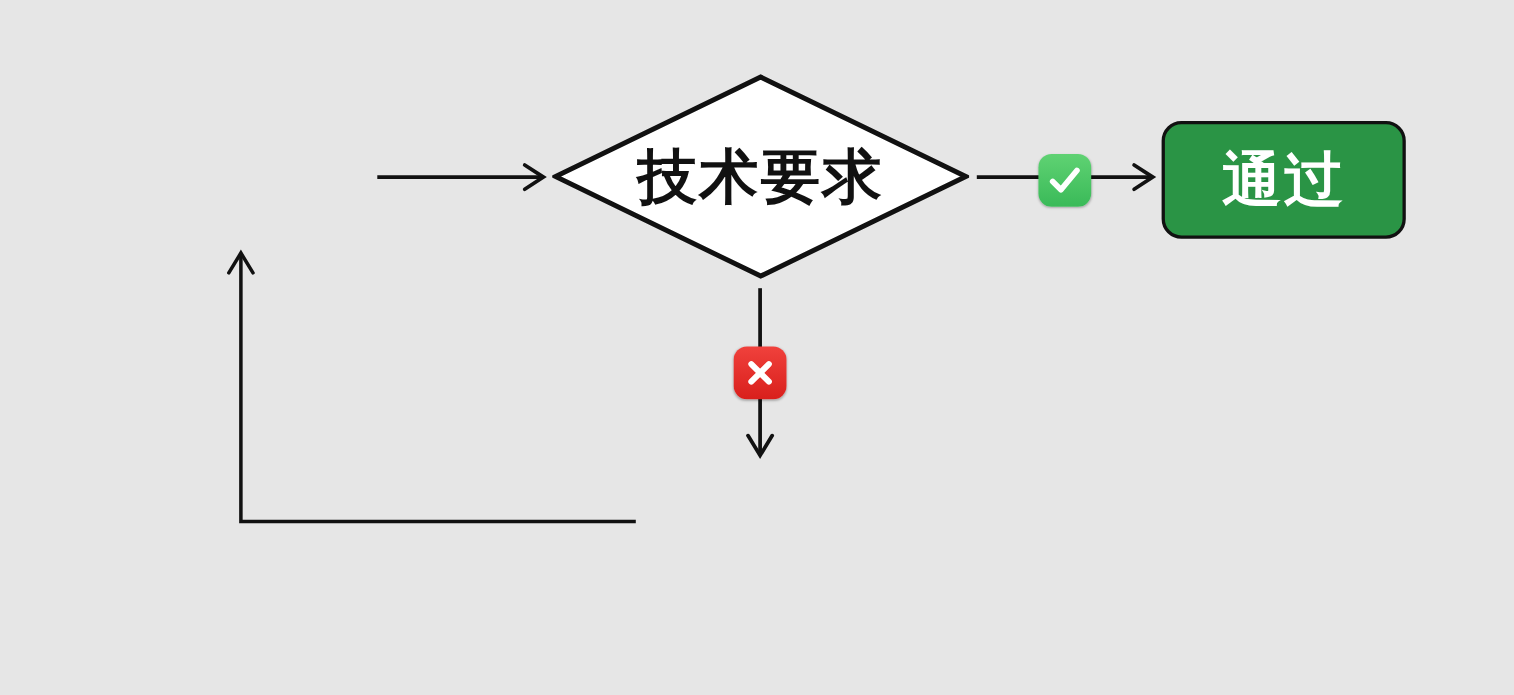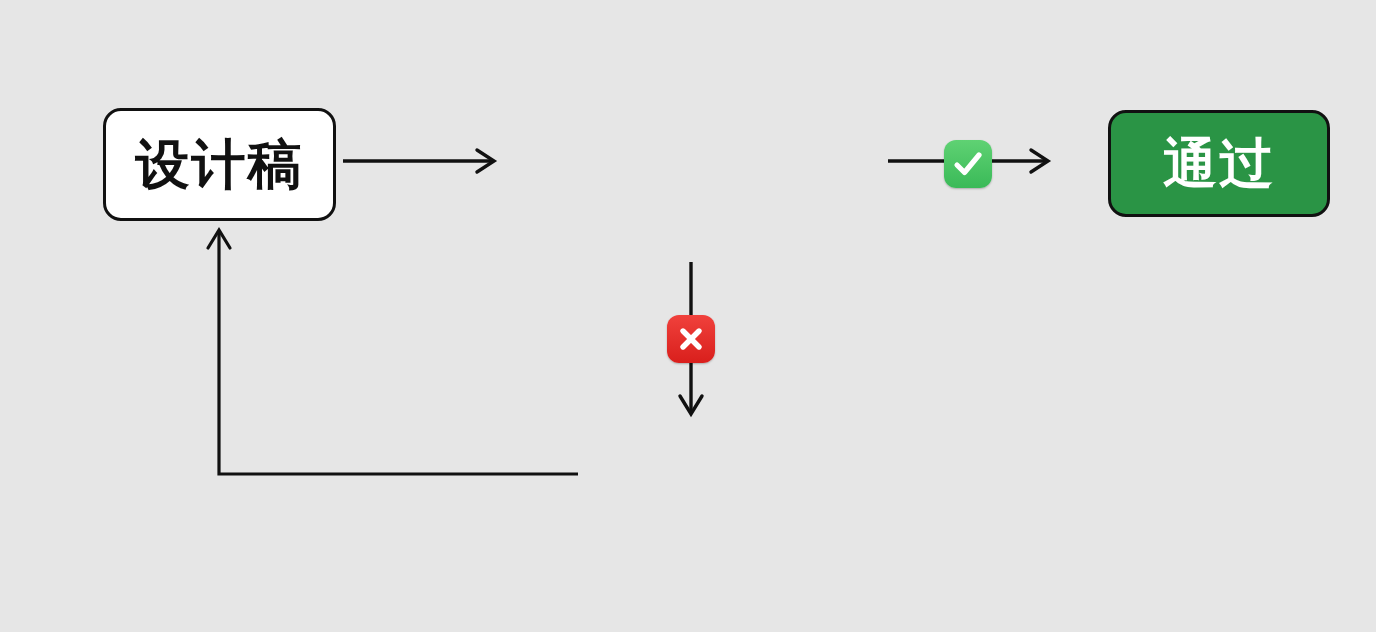--- a/index.html
+++ b/index.html
@@ -73,21 +73,21 @@
     height: 187px;
   }
   #node-decision .node-label {
     position: relative;
     color: #111111;
     z-index: 2;
   }
 
   
   #node-pass {
-    left: 1108px;
+    left: 1056px;
     top: 110px;
     width: 222px;
     height: 107px;
     background: #2a9445;
     border: 3px solid #111111;
     border-radius: 18px;
   }
   #node-pass .node-label { color: #ffffff; }
 
   
@@ -148,24 +148,27 @@
       <line x1="691" y1="262" x2="691" y2="412" stroke="#111111" stroke-width="3.4" stroke-linecap="butt"></line>
       <polyline points="680,396 691,414 702,396" fill="none" stroke="#111111" stroke-width="3.4" stroke-linecap="round" stroke-linejoin="miter"></polyline>
     </g>
 
     <g>
       <path d="M 578 474 L 219 474 L 219 232" fill="none" stroke="#111111" stroke-width="3.2" stroke-linecap="butt" stroke-linejoin="miter"></path>
       <polyline points="208,248 219,230 230,248" fill="none" stroke="#111111" stroke-width="3.2" stroke-linecap="round" stroke-linejoin="miter"></polyline>
     </g>
   </svg>
 
-  <div class="node" id="node-design">
-    <span class="node-label">设计稿</span>
+
+  <div class="node" id="node-decision">
+    <svg class="diamond-svg" viewBox="0 0 379 187" xmlns="http://www.w3.org/2000/svg">
+      <polygon points="189.5,3 376,93.5 189.5,184 3,93.5" fill="#ffffff" stroke="#111111" stroke-width="4.5" stroke-linejoin="miter"></polygon>
+    </svg>
+    <span class="node-label">技术要求</span>
   </div>
-
 
   <div class="node" id="node-pass">
     <span class="node-label">通过</span>
   </div>
 
 
   <div class="badge" id="badge-yes">
     <svg width="34" height="34" viewBox="0 0 34 34" xmlns="http://www.w3.org/2000/svg">
       <polyline points="6,18 13.5,25.5 28,8" fill="none" stroke="#ffffff" stroke-width="5.2" stroke-linecap="round" stroke-linejoin="round"></polyline>
     </svg>

